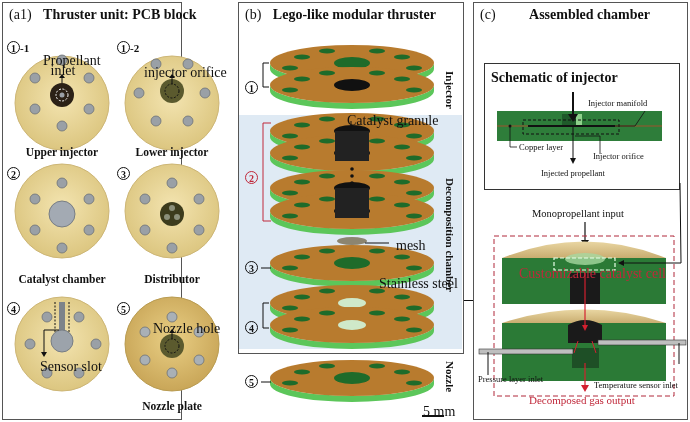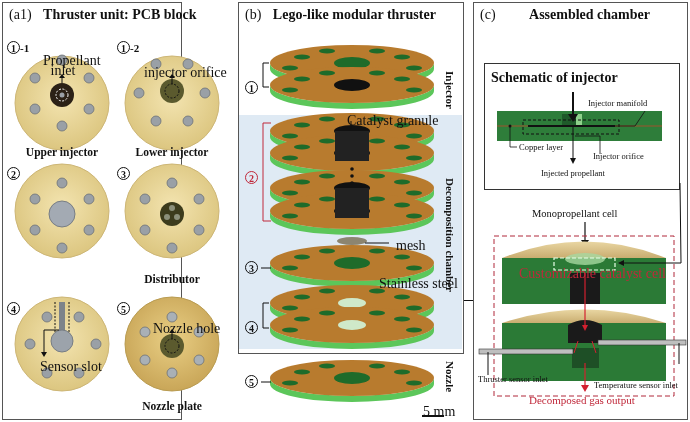--- a/index.html
+++ b/index.html
@@ -146,20 +146,21 @@
   <div class="num" style="left:4px;top:299px;"><span class="circ">4</span></div>
   <div class="num" style="left:114px;top:299px;"><span class="circ">5</span></div>
 
   <div class="small-b" style="left:40px;top:53px;width:40px;text-align:center;white-space:normal;line-height:10px;">Propellant inlet</div>
   <div class="small-b" style="left:141px;top:62px;">injector orifice</div>
   <div class="small-b" style="left:37px;top:356px;">Sensor slot</div>
   <div class="small-b" style="left:150px;top:318px;">Nozzle hole</div>
 
   <div class="cap" style="left:4px;top:143px;">Upper injector</div>
   <div class="cap" style="left:114px;top:143px;">Lower injector</div>
+  <div class="cap" style="left:4px;top:270px;">Catalyst chamber</div>
   <div class="cap" style="left:114px;top:270px;">Distributor</div>
   <div class="cap" style="left:114px;top:397px;">Nozzle plate</div>
 </div>
 
 <div class="panel" id="panel-b">
   <div class="abs" style="left:0;top:112px;width:223px;height:234px;background:#dfeaf4;"></div>
   <div class="ptitle">
     <span class="lbl">(b)</span>
     <span class="txt">Lego-like modular thruster</span>
   </div>
@@ -341,21 +342,21 @@
       <polyline points="25,62 25,83 32,83" fill="none" stroke="#111" stroke-width="0.8"></polyline>
       <circle cx="25" cy="62" r="1.5" fill="#111"></circle>
       <polyline points="90,72 115,72 115,90" fill="none" stroke="#111" stroke-width="0.8"></polyline>
     </svg>
     <div class="clbl" style="left:103px;top:34px;">Injector manifold</div>
     <div class="clbl" style="left:34px;top:78px;">Copper layer</div>
     <div class="clbl" style="left:108px;top:87px;">Injector orifice</div>
     <div class="clbl" style="left:56px;top:104px;">Injected propellant</div>
   </div>
 
-  <div class="abs" style="left:58px;top:205px;font-size:10.5px;white-space:nowrap;">Monopropellant cell</div>
+  <div class="abs" style="left:58px;top:205px;font-size:10.5px;white-space:nowrap;">Monopropellant input</div>
   <svg width="215" height="418">
     <defs>
       <linearGradient id="tan" x1="0" y1="0" x2="0" y2="1">
         <stop offset="0%" stop-color="#e9d6a2"></stop>
           <stop offset="100%" stop-color="#c9ad70"></stop>
       </linearGradient>
     </defs>
 
     <line x1="111" y1="219" x2="111" y2="240" stroke="#111" stroke-width="1.2"></line>
     <polygon points="107,237 115,237 111,243" fill="#111"></polygon>
@@ -384,15 +385,15 @@
     <line x1="205" y1="340" x2="205" y2="361" stroke="#111"></line>
 
     <line x1="111" y1="360" x2="111" y2="385" stroke="#d3202f" stroke-width="1.2"></line>
     <polygon points="107,382 115,382 111,389" fill="#d3202f"></polygon>
 
     <polyline points="206,180 207,260 148,260" fill="none" stroke="#111" stroke-width="1"></polyline>
     <polygon points="150,257 150,263 144,260" fill="#111"></polygon>
   </svg>
   <div class="abs" style="left:45px;top:263px;font-size:14px;color:#c0283a;white-space:nowrap;">Customizable catalyst cell</div>
   <div class="clbl" style="left:120px;top:377px;">Temperature sensor inlet</div>
-  <div class="clbl" style="left:4px;top:371px;">Thruster sensor inlet</div>
+  <div class="clbl" style="left:4px;top:371px;">Pressure layer inlet</div>
   <div class="abs" style="left:55px;top:391px;font-size:11px;color:#c0283a;white-space:nowrap;">Decomposed gas output</div>
 </div>
 
 </body></html>

